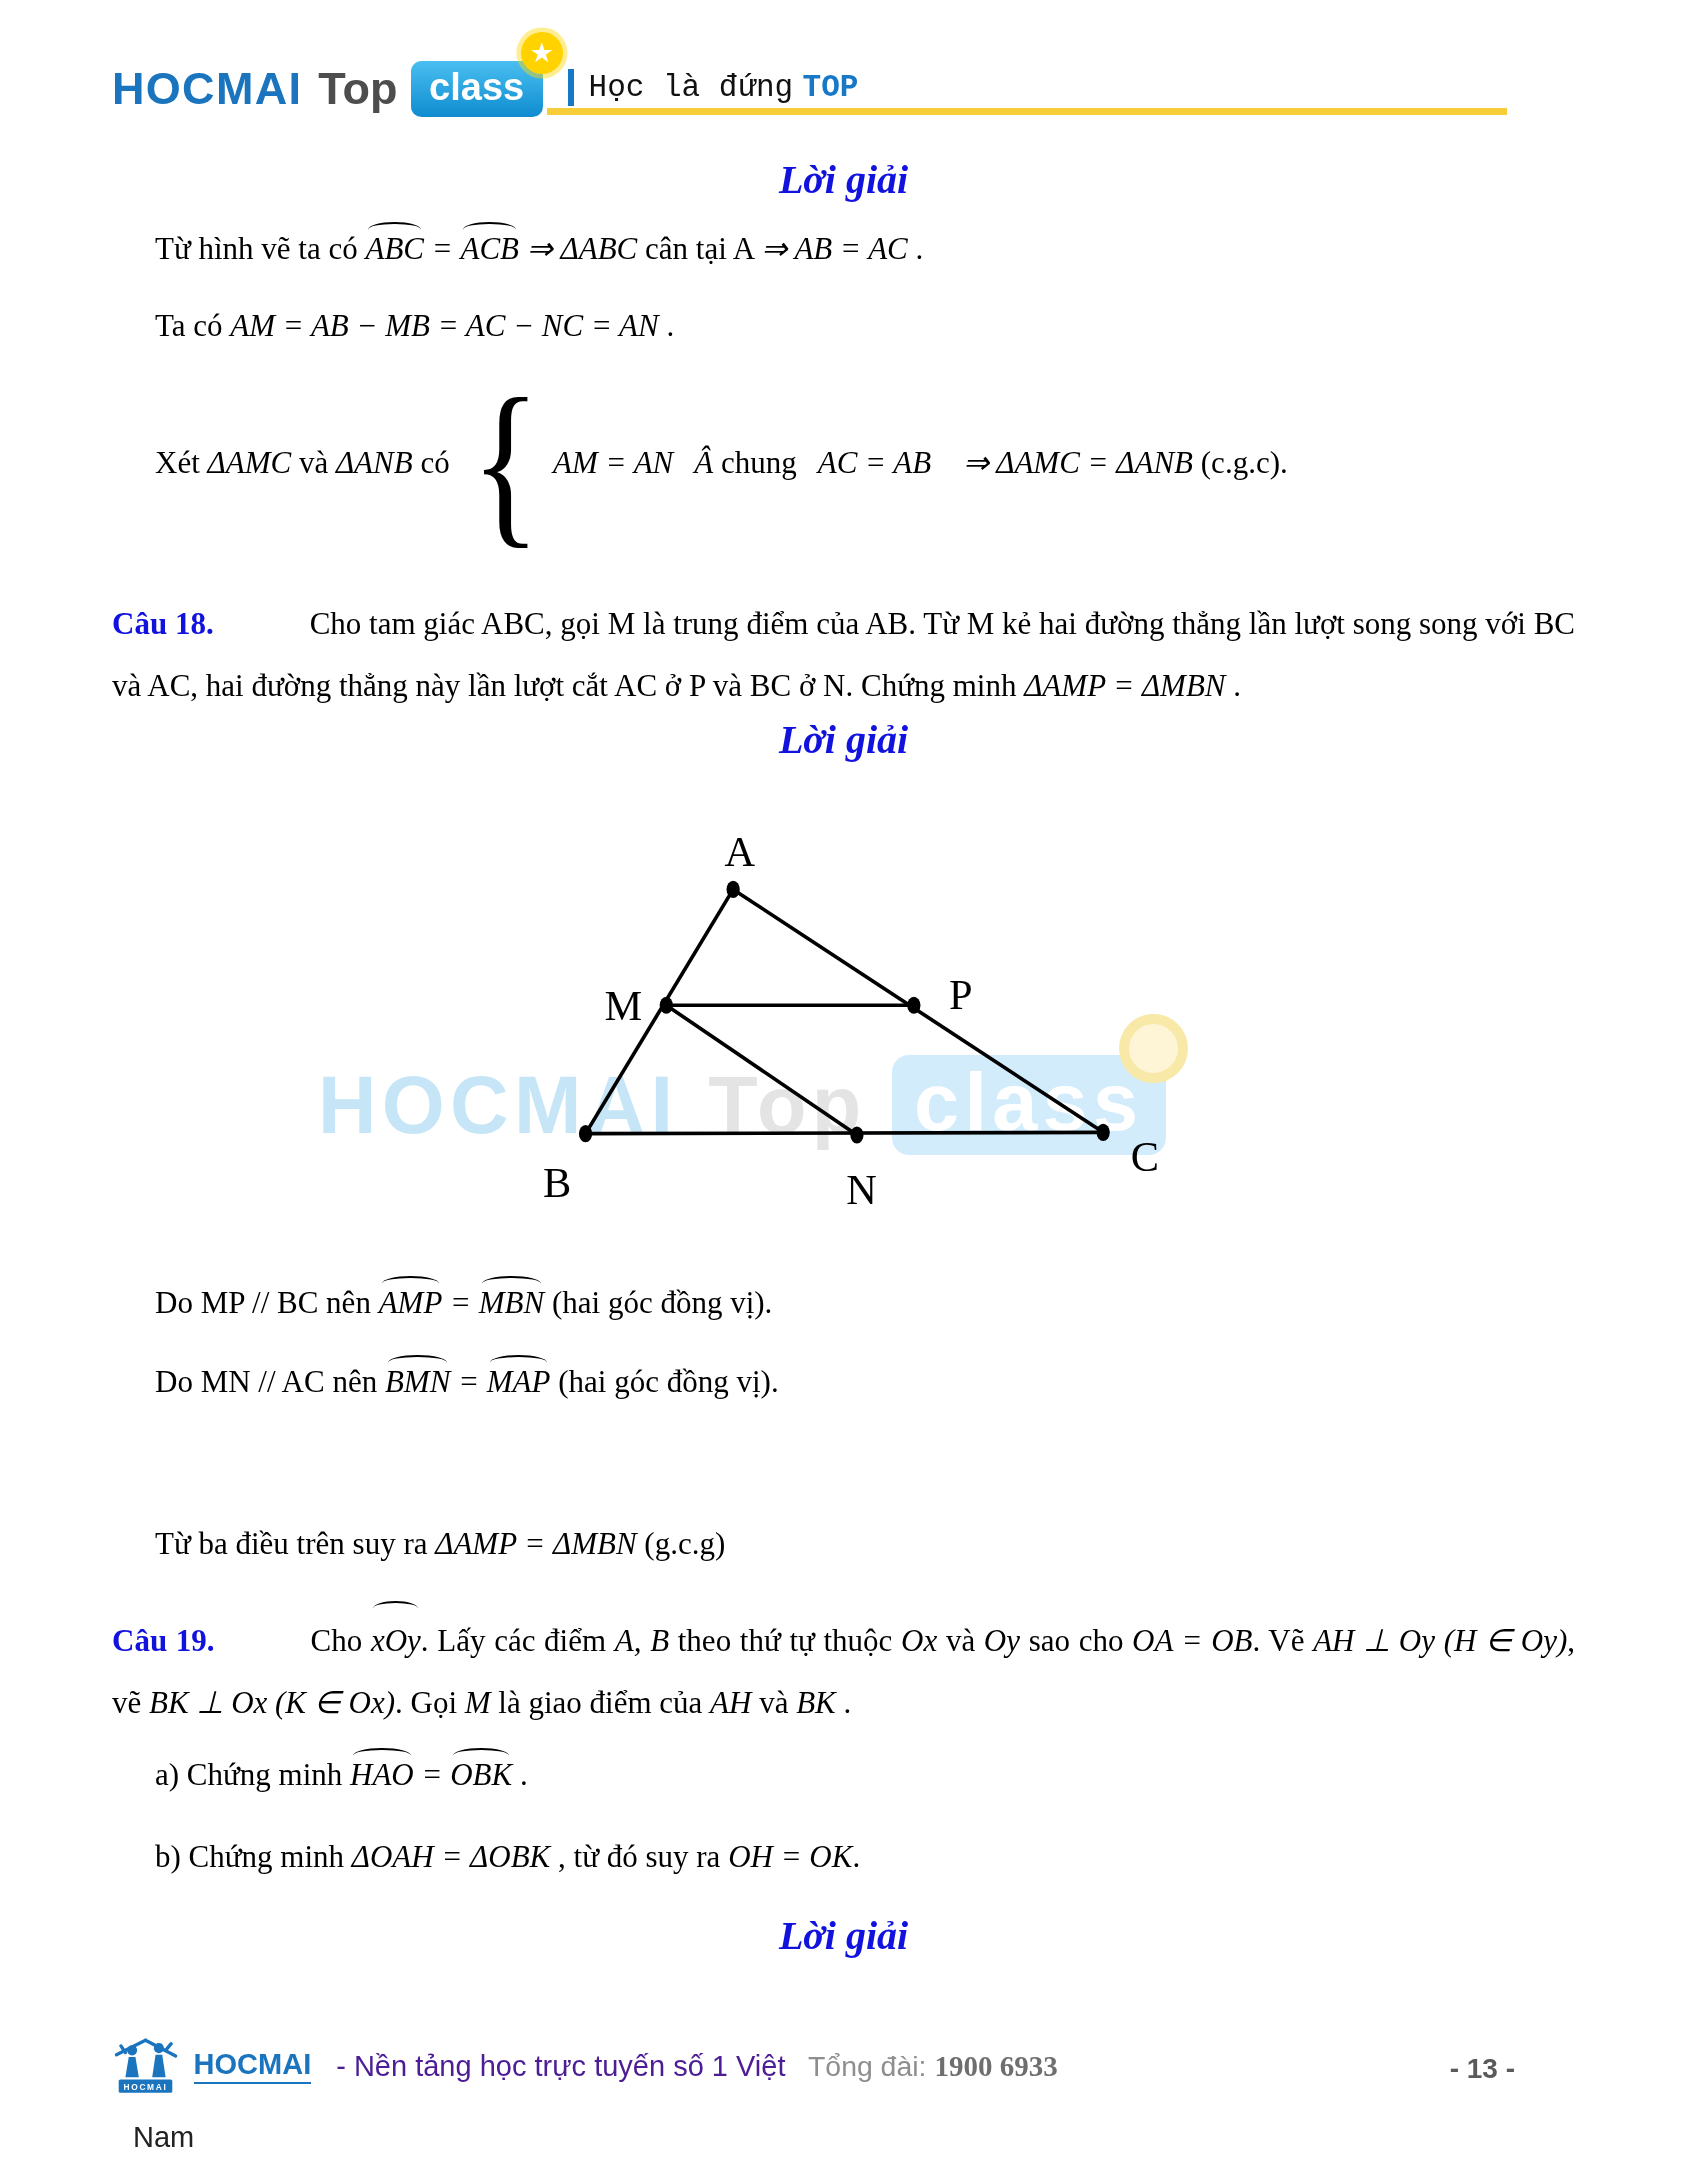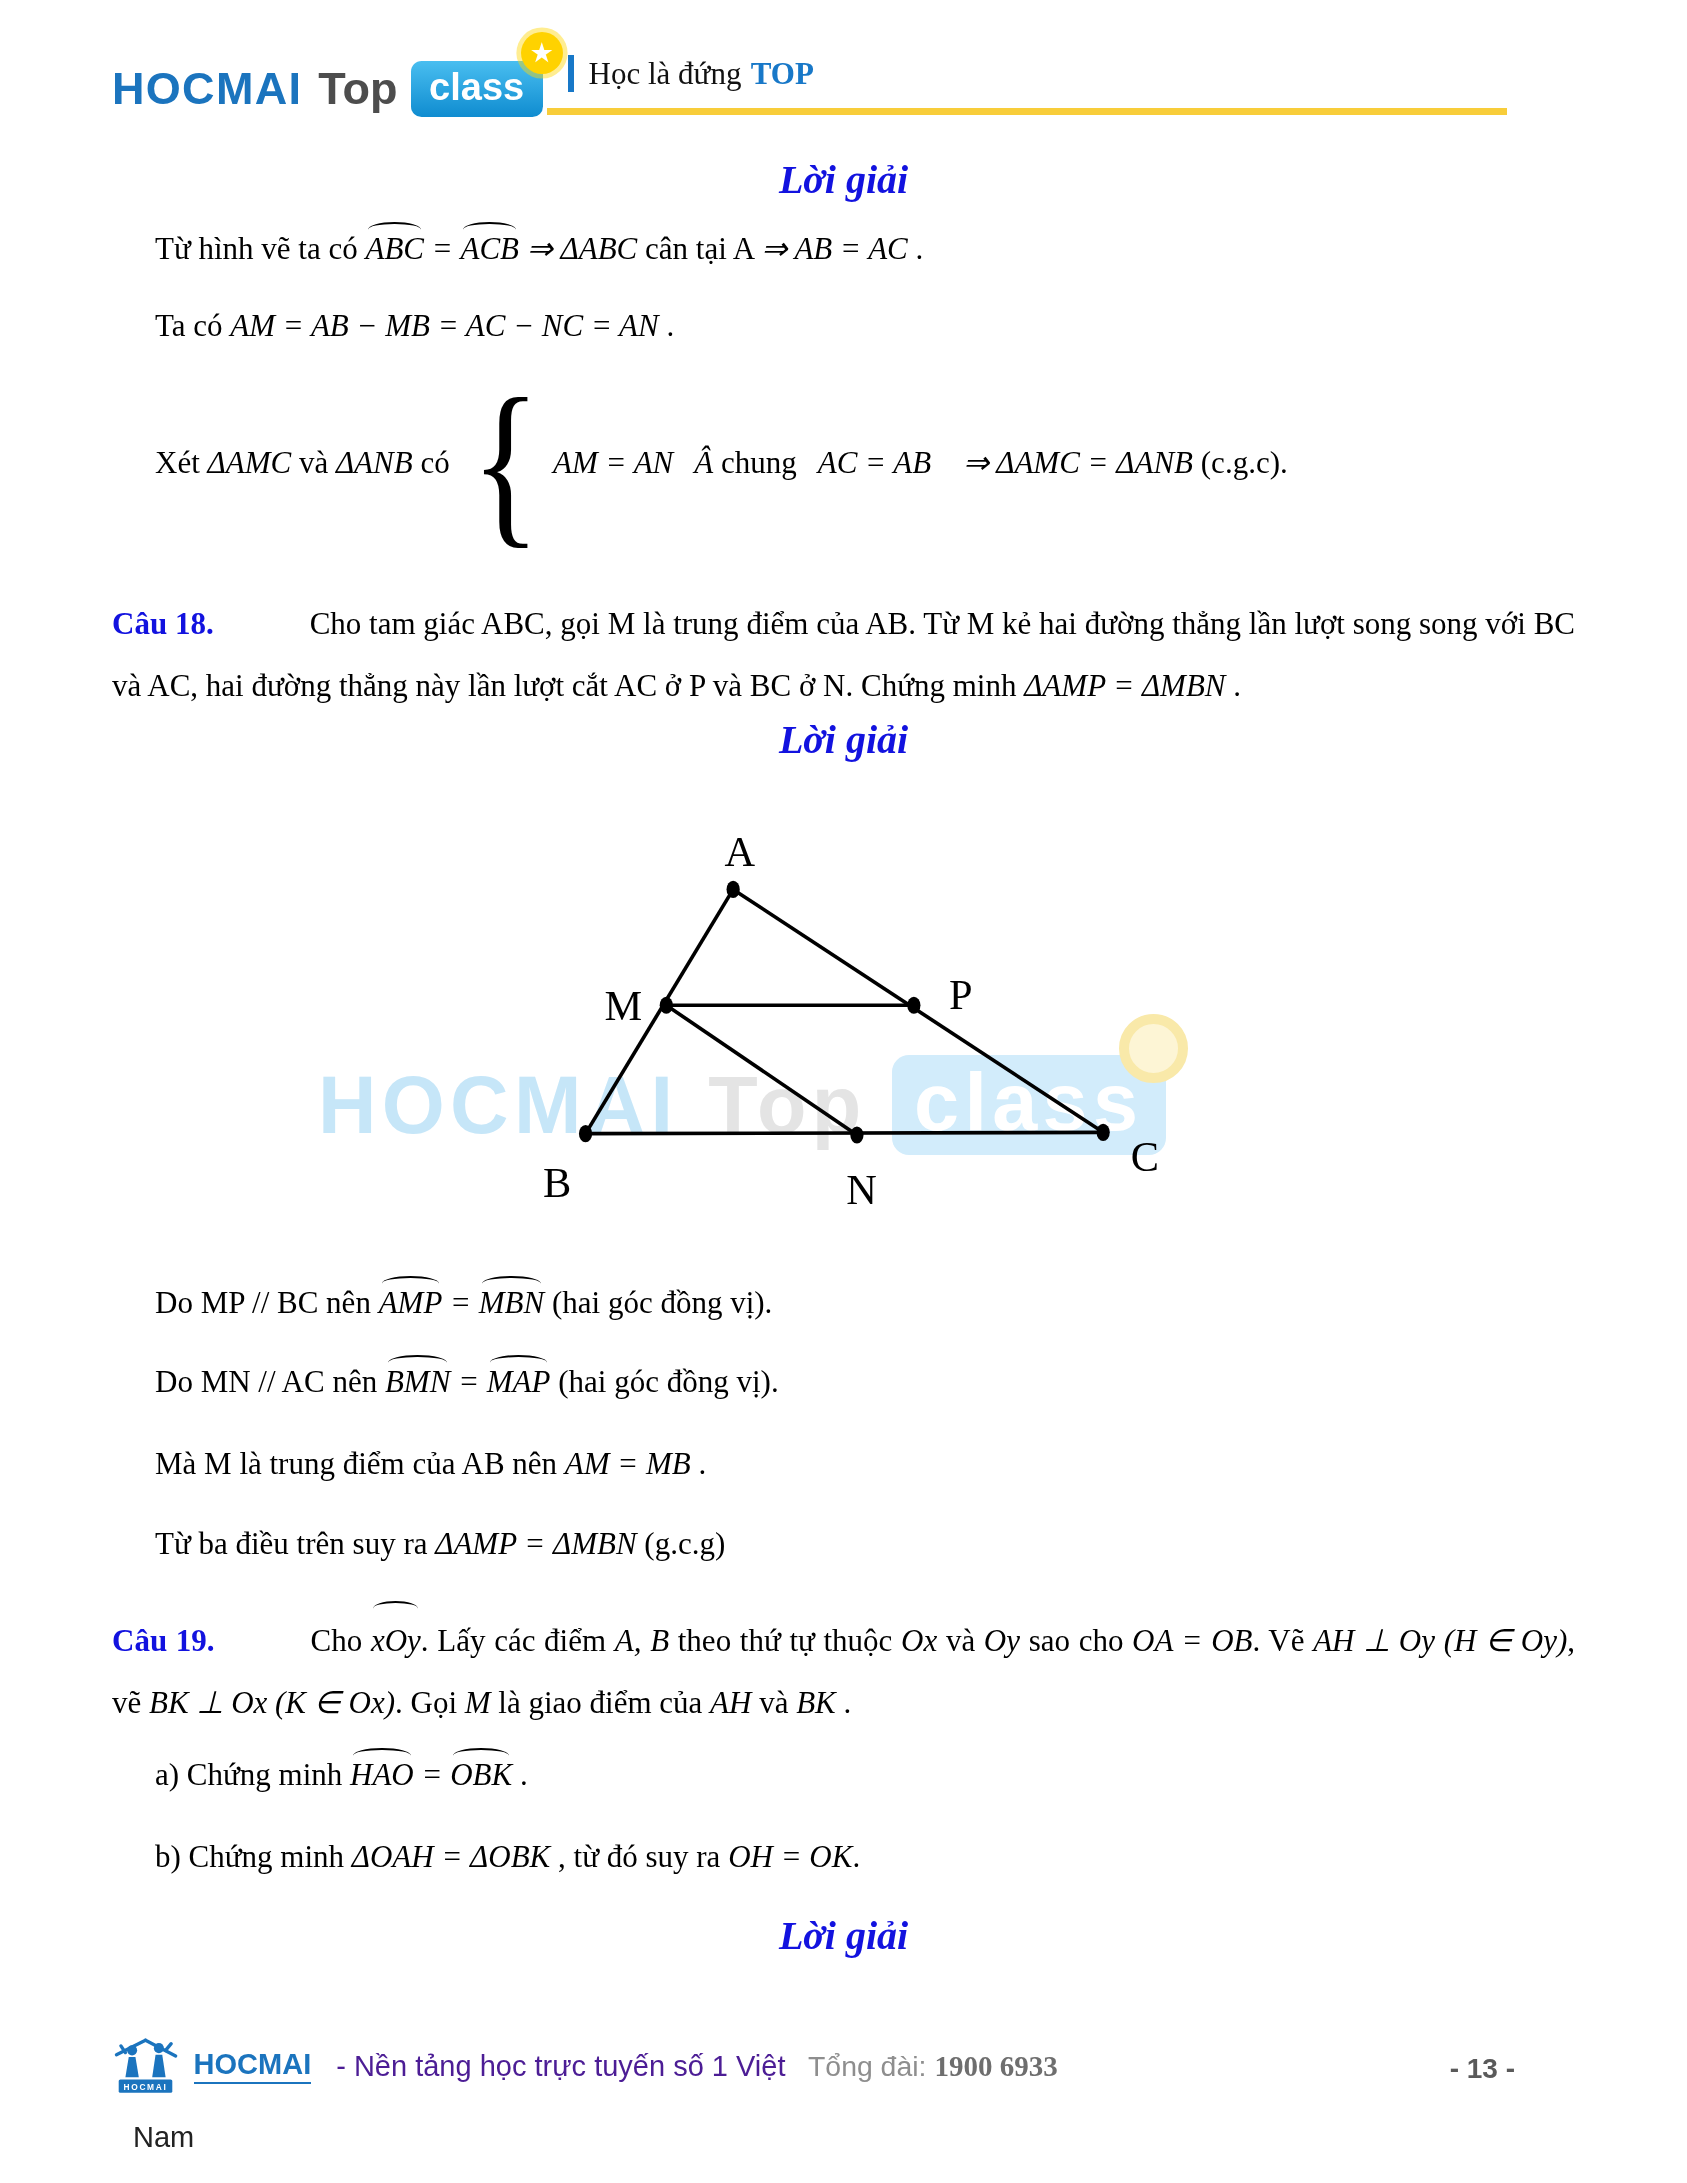--- a/index.html
+++ b/index.html
@@ -8,22 +8,22 @@
   
   .header-logo{position:absolute;left:112px;top:61px;display:flex;align-items:center;
                font-family:"Liberation Sans", sans-serif;font-weight:bold;}
   .logo-hocmai{color:#1B74BE;font-size:45px;letter-spacing:1.3px;}
   .logo-top{color:#4D4D4D;font-size:45px;margin-left:16px;}
   .logo-class-box{position:relative;margin-left:13.2px;background:linear-gradient(180deg,#49BEF0,#0F8CD0);
                   color:#fff;font-size:38px;padding:5.3px 18.5px 8px;border-radius:10.6px;}
   .logo-badge{position:absolute;right:-20px;top:-29px;width:42px;height:42px;background:#FFD200;
               border-radius:50%;display:flex;align-items:center;justify-content:center;
               color:#fff;font-size:24px;box-shadow:0 0 0 4.6px rgba(255,214,10,0.45);}
-  .tagline{position:absolute;left:568px;top:55px;display:flex;align-items:center;
-           font-family:Liberation Serif, serif;font-size:31px;color:#111;}
+  .tagline{position:absolute;left:568px;top:69px;display:flex;align-items:center;
+           font-family:Liberation Mono, monospace;font-size:31px;color:#111;}
   .tagline-bar{width:6px;height:37px;background:#1878C8;margin-right:14.6px;}
   .tagline-top{color:#1878C8;font-weight:bold;margin-left:9.3px;}
   .yellow-bar{position:absolute;left:547px;top:108px;width:960px;height:7.3px;background:#F8CD3A;}
   
   .solution{position:absolute;left:0;width:1687px;text-align:center;color:#1212DF;
             font-weight:bold;font-style:italic;font-size:40px;}
   
   .line{position:absolute;left:155px;font-size:31px;white-space:nowrap;}
   .tx{font-style:normal;}
   .mi{font-style:italic;}
@@ -133,21 +133,20 @@
       <text x="162" y="318" text-anchor="middle">M</text>
       <text x="672" y="300" text-anchor="middle">P</text>
       <text x="62" y="585" text-anchor="middle">B</text>
       <text x="522" y="595" text-anchor="middle">N</text>
       <text x="950" y="545" text-anchor="middle">C</text>
     </svg>
   </div>
 
   <div class="line" style="top:1364px"><span class="tx">Do MN // AC nên </span><span class="arc">BMN</span><span class="mi"> = </span><span class="arc">MAP</span><span class="tx"> (hai góc đồng vị).</span></div>
   <div class="line" style="top:1285px"><span class="tx">Do MP // BC nên </span><span class="arc">AMP</span><span class="mi"> = </span><span class="arc">MBN</span><span class="tx"> (hai góc đồng vị).</span></div>
-  <div class="line" style="top:1446px"><span class="tx">Mà M là trung điểm của AB nên </span><span class="mi">AM = MB</span><span class="tx"> .</span></div>
   <div class="line" style="top:1526px"><span class="tx">Từ ba điều trên suy ra </span><span class="mi">ΔAMP = ΔMBN</span><span class="tx"> (g.c.g)</span></div>
 
   <div class="para" style="top:1610px">
     <span class="cau-label">Câu 19.</span><span class="label-gap"></span><span><span class="tx">Cho </span><span class="arc">xOy</span><span class="tx">. Lấy các điểm </span><span class="mi">A, B</span><span class="tx"> theo thứ tự thuộc </span><span class="mi">Ox</span><span class="tx"> và </span><span class="mi">Oy</span><span class="tx"> sao cho </span><span class="mi">OA = OB</span><span class="tx">. Vẽ </span><span class="mi">AH ⊥ Oy (H ∈ Oy)</span><span class="tx">, vẽ </span><span class="mi">BK ⊥ Ox (K ∈ Ox)</span><span class="tx">. Gọi </span><span class="mi">M</span><span class="tx"> là giao điểm của </span><span class="mi">AH</span><span class="tx"> và </span><span class="mi">BK</span><span class="tx"> .</span></span>
   </div>
   <div class="line" style="top:1757px"><span class="tx">a) Chứng minh </span><span class="arc">HAO</span><span class="mi"> = </span><span class="arc">OBK</span><span class="tx"> .</span></div>
   <div class="line" style="top:1839px"><span class="tx">b) Chứng minh </span><span class="mi">ΔOAH = ΔOBK</span><span class="tx"> , từ đó suy ra </span><span class="mi">OH = OK</span><span class="tx">.</span></div>
   <div class="solution" style="top:1912px">Lời giải</div>
 
   <div class="footer">

